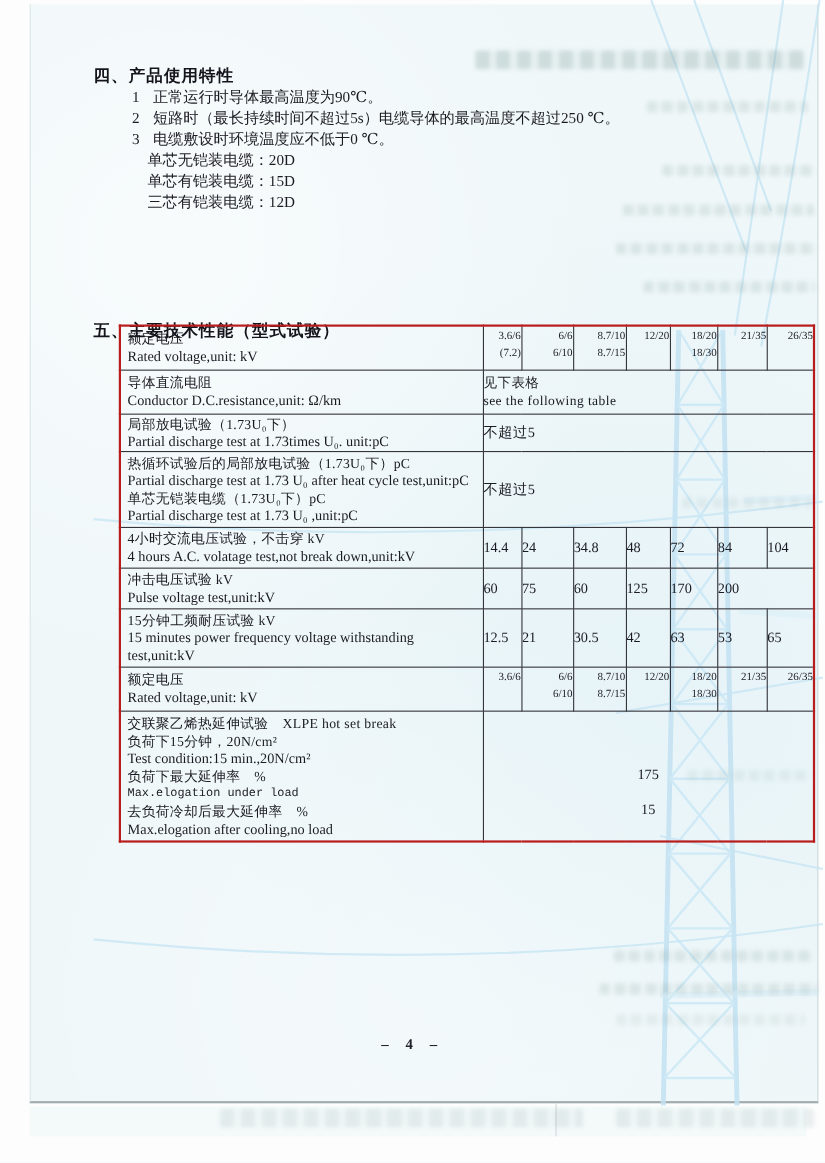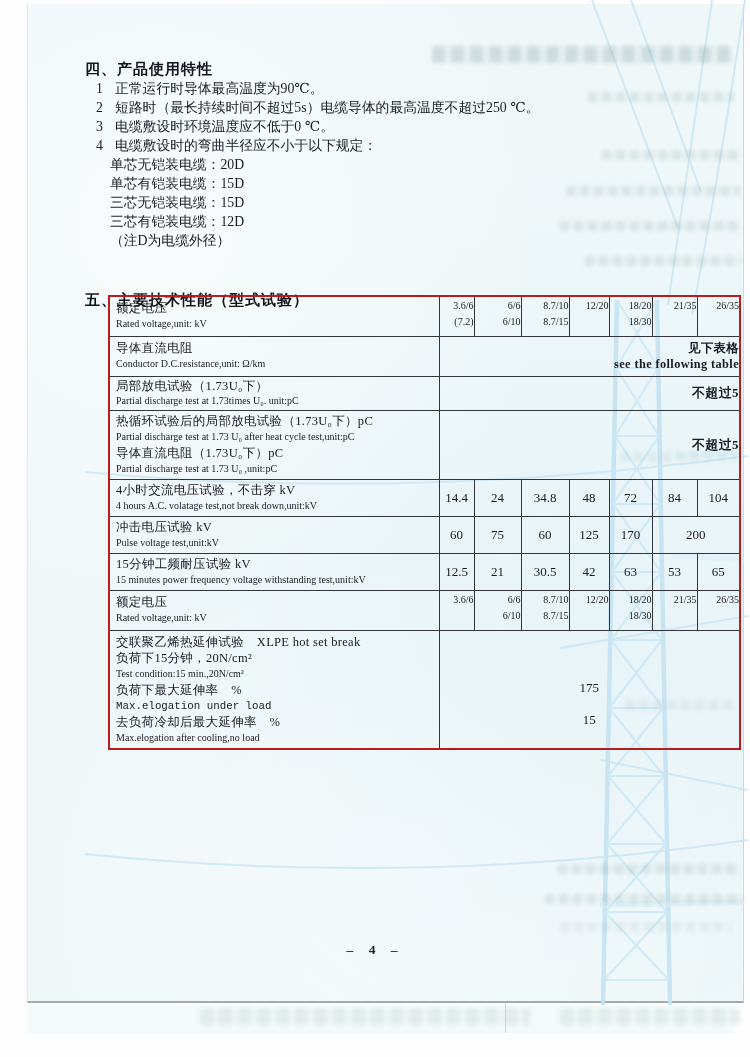--- a/index.html
+++ b/index.html
@@ -45,39 +45,39 @@
   .content { position:absolute; left:0; top:0; width:750px; height:1057px; z-index:2; }
 
   .sec-heading {
     position:absolute; left:85px;
     font-family:"Liberation Sans","DejaVu Sans",sans-serif;
     font-weight:bold; font-size:15px; letter-spacing:1px; color:#14141c;
   }
   #heading-four  { top:60px; }
   #heading-five  { top:276px;margin-top:15px; }
 
-  .use-list { position:absolute; left:96px; top:79px; line-height:19px; font-size:13.8px; }
+  .use-list { position:absolute; left:120px; top:79px; line-height:19px; font-size:13.8px; }
   .use-list .row { white-space:nowrap; }
   .use-list .num { display:inline-block; width:19px; }
   .use-list .sub { padding-left:14px; }
 
   
   table.spec {
     position:absolute; left:93px; top:295px; width:631px;
     border-collapse:collapse; table-layout:fixed;
     border:2px solid #b91c1c;
     margin-left:15px;
   }
   table.spec td { border:1.4px solid #34343b; overflow:hidden; }
   td.lbl { padding:2px 4px 2px 6px; vertical-align:middle; }
   td.lbl .zh { font-size:12.5px; line-height:16px; letter-spacing:.3px; }
-  td.lbl .en { font-size:10px; line-height:16px; }
+  td.lbl .en { font-size:13px; line-height:16px; }
   td.vtop { vertical-align:top; text-align:right; font-size:10px; line-height:16px; padding-top:1px; }
-  td.vmid { vertical-align:middle; text-align:center; font-size:13px; }
-  td.span-val { vertical-align:middle; text-align:right; font-size:13px; letter-spacing:.4px;font-weight:bold; }
+  td.vmid { vertical-align:middle; font-size:13px; }
+  td.span-val { vertical-align:middle; text-align:left; font-size:13px; letter-spacing:.4px; }
   td.span-val .sm { font-size:12.3px; line-height:16px; }
   td.hotset-val { position:relative;padding-left:32px; }
   td.hotset-val span { position:absolute; left:0; right:0; text-align:center; font-size:13px; }
   #hotset-under { top:49px; }
   #hotset-cool  { top:81px; }
 
   .page-number {
     position:absolute; left:0; top:942px; width:750px; text-align:center;
     font-size:13.5px; font-weight:bold; letter-spacing:6px; color:#23232c;
   }
@@ -136,26 +136,23 @@
 <div class="bleed faint big" style="left:560px; top:1008px; width:180px;"></div>
 
 <div class="content">
 
   <div class="sec-heading" id="heading-four">四、产品使用特性</div>
 
   <div class="use-list">
     <div class="row"><span class="num">1</span><span>正常运行时导体最高温度为90℃。</span></div>
     <div class="row"><span class="num">2</span><span>短路时（最长持续时间不超过5s）电缆导体的最高温度不超过250 ℃。</span></div>
     <div class="row"><span class="num">3</span><span>电缆敷设时环境温度应不低于0 ℃。</span></div>
-    <div class="row"><span class="num">4</span><span>电缆敷设时的弯曲半径应不小于以下规定：</span></div>
     <div class="row sub">单芯无铠装电缆：20D</div>
     <div class="row sub">单芯有铠装电缆：15D</div>
-    <div class="row sub">三芯无铠装电缆：15D</div>
     <div class="row sub">三芯有铠装电缆：12D</div>
-    <div class="row sub">（注D为电缆外径）</div>
   </div>
 
   <div class="sec-heading" id="heading-five">五、主要技术性能（型式试验）</div>
 
   <table class="spec">
     <colgroup>
       <col style="width:330px">
         <col style="width:35px">
         <col style="width:47px">
         <col style="width:48px">
@@ -215,21 +212,21 @@
         <div class="en" style="line-height:14px">Partial discharge test at 1.73times U₀. unit:pC</div>
       </td>
       <td class="span-val" colspan="7">不超过5</td>
     </tr>
 
 
     <tr style="height:68px">
       <td class="lbl">
         <div class="zh">热循环试验后的局部放电试验（1.73U₀下）pC</div>
         <div class="en">Partial discharge test at 1.73 U₀ after heat cycle test,unit:pC</div>
-        <div class="zh">导体直流电阻（1.73U₀下）pC</div>
+        <div class="zh">单芯无铠装电缆（1.73U₀下）pC</div>
         <div class="en">Partial discharge test at 1.73 U₀ ,unit:pC</div>
       </td>
       <td class="span-val" colspan="7">不超过5</td>
     </tr>
 
     <tr style="height:34px">
       <td class="lbl">
         <div class="zh">4小时交流电压试验，不击穿  kV</div>
         <div class="en">4 hours A.C. volatage test,not break down,unit:kV</div>
       </td>

